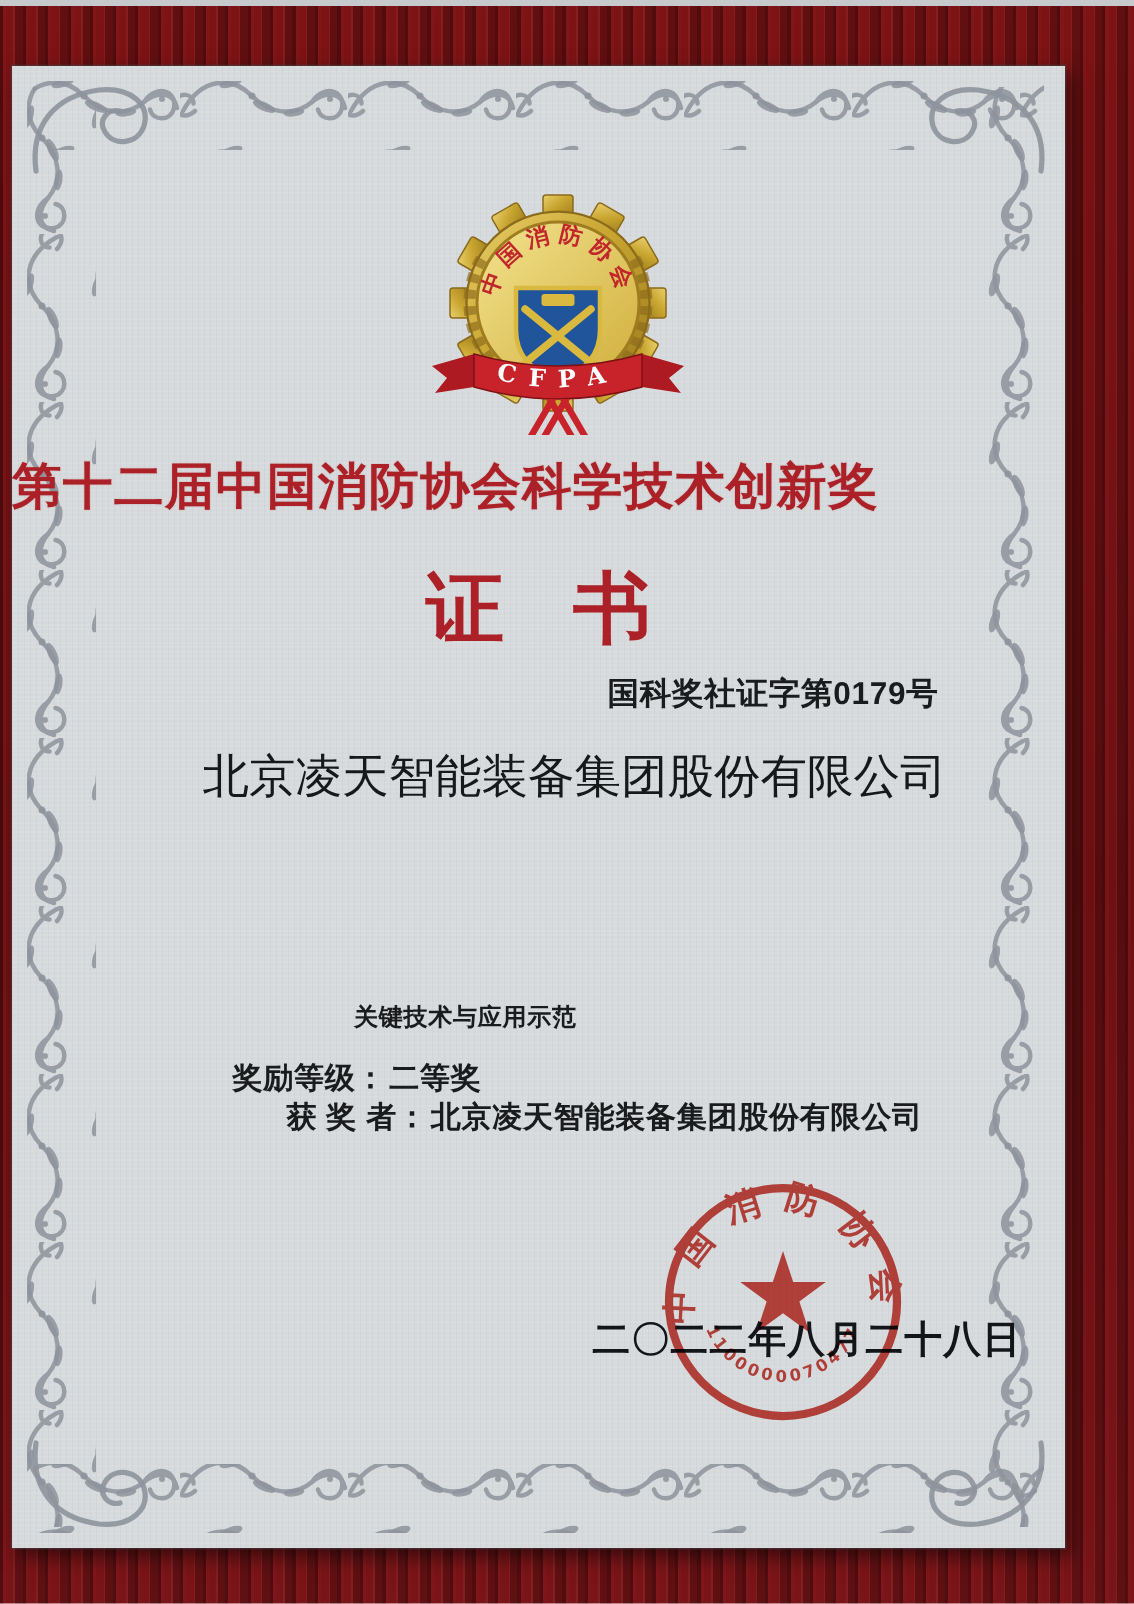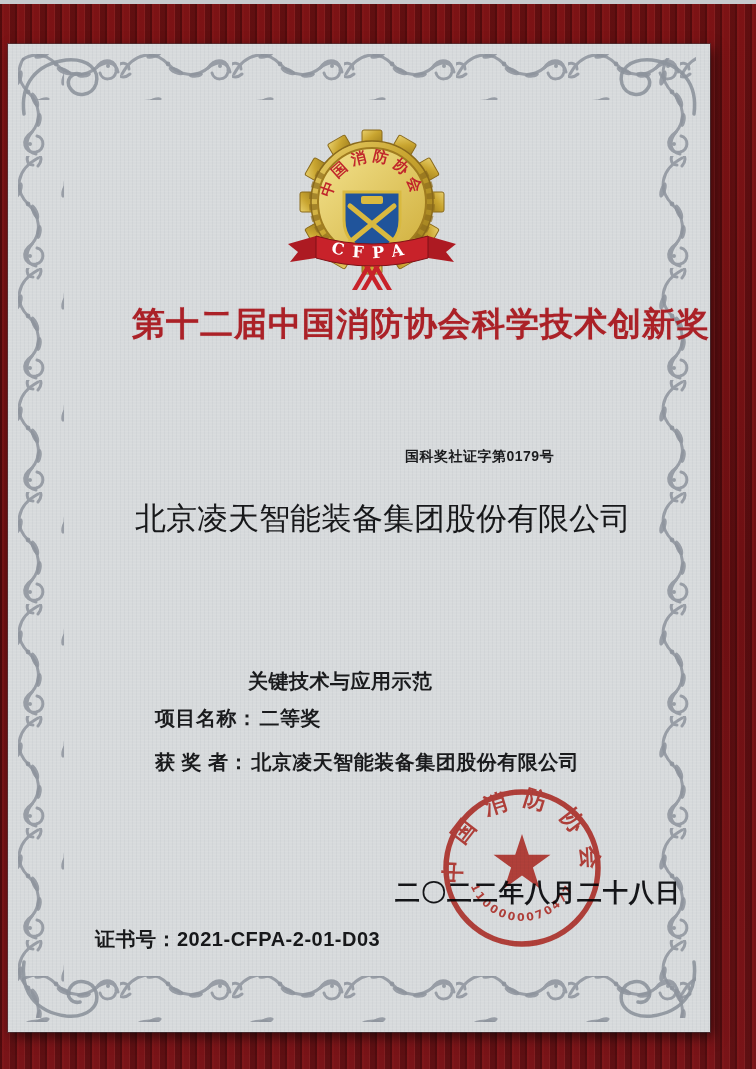--- a/index.html
+++ b/index.html
@@ -20,38 +20,38 @@
   
   .paper{position:absolute;left:8px;top:44px;width:702px;height:988px;
     background-color:#d7dadc;
     background-image:
       repeating-linear-gradient(0deg, rgba(255,255,255,.07) 0 1px, rgba(0,0,0,0) 1px 3px),
       repeating-linear-gradient(90deg, rgba(110,116,128,.06) 0 1px, rgba(0,0,0,0) 1px 4px);
     box-shadow:0 0 0 1px rgba(70,74,80,.45), 4px 5px 12px rgba(0,0,0,.55);}
   .border-art{position:absolute;left:0;top:0;pointer-events:none;}
   .emblem{position:absolute;left:269px;top:84px;}
   .award-title{position:absolute;left:0;top:258px;width:702px;
-    text-align:right;font-family:"DejaVu Serif","Liberation Serif",serif;
+    text-align:left;font-family:"DejaVu Serif","Liberation Serif",serif;
     font-weight:bold;font-size:33px;letter-spacing:1px;color:#ab2127;
     text-shadow:0 0 1px rgba(171,33,39,.4);}
   .doc-title{position:absolute;left:0;top:327px;width:702px;
     text-align:center;font-family:"DejaVu Serif","Liberation Serif",serif;
     font-weight:bold;font-size:52px;letter-spacing:46px;color:#ab2127;
     transform:translateX(23px);}
   .issue-serial{position:absolute;left:397px;top:404px;
-    font-weight:bold;font-size:14px;color:#1a1b1d;letter-spacing:.5px;}
+    font-weight:bold;font-size:21px;color:#1a1b1d;letter-spacing:.5px;}
   .citation{position:absolute;left:87px;top:449px;width:575px;
     font-family:"DejaVu Serif","Liberation Serif",serif;
     font-size:31px;line-height:50px;color:#17181a;}
   .citation .indent{text-indent:40px;}
   .field-row{position:absolute;left:147px;font-weight:bold;font-size:20px;
     color:#1a1b1d;letter-spacing:.5px;}
-  .field-cont{position:absolute;left:240px;font-weight:bold;font-size:20px;
+  .field-cont{position:absolute;left:228px;font-weight:bold;font-size:16px;
     color:#1a1b1d;letter-spacing:.5px;}
-  .row-1{top:584px;} .row-1b{top:624px;} .row-2{top:661px;} .row-3{top:705px;}
+  .row-1{top:584px;} .row-1b{top:624px;} .row-2{top:661px;} .row-3{top:687px;margin-left:36px;}
   .f-label{margin-right:2px;}
   .date-line{position:absolute;left:387px;top:832px;
     font-family:"DejaVu Serif","Liberation Serif",serif;
     font-weight:bold;font-size:25px;letter-spacing:1px;color:#141518;}
   .seal{position:absolute;left:424px;top:734px;mix-blend-mode:multiply;opacity:.93;}
   .cert-no{position:absolute;left:87px;top:882px;
     font-weight:bold;font-size:20px;color:#17181a;letter-spacing:.5px;}
 </style>
 </head>
 <body>
@@ -161,31 +161,32 @@
           <path d="M-20,42 L-6,18 L-1,18 L-15,42 Z"></path>
           <path d="M-11,42 L3,18 L8,18 L-6,42 Z"></path>
           <path d="M20,42 L6,18 L1,18 L15,42 Z"></path>
           <path d="M11,42 L-3,18 L-8,18 L6,42 Z"></path>
         </g>
       </g>
     </svg>
 
     <div class="award-title">第十二届中国消防协会科学技术创新奖</div>
 
+    <div class="doc-title">证书</div>
 
     <div class="issue-serial">国科奖社证字第0179号</div>
 
     <div class="citation">
       <div class="indent">北京凌天智能装备集团股份有限公司</div>
     </div>
 
     <div class="field-cont row-1b">关键技术与应用示范</div>
 
     <div class="field-row row-2">
-      <span class="f-label">项目名称：</span><span class="f-value">二等奖</span>
+      <span class="f-label">奖励等级：</span><span class="f-value">二等奖</span>
     </div>
 
     <div class="field-row row-3">
       <span class="f-label">获 奖 者：</span><span class="f-value">北京凌天智能装备集团股份有限公司</span>
     </div>
 
     <div class="date-line">二〇二二年八月二十八日</div>
 
     <svg class="seal" width="180" height="180" viewBox="0 0 180 180">
       <defs>
@@ -195,16 +196,15 @@
       <circle cx="90" cy="90" r="76" fill="none" stroke="#cc3b33" stroke-width="5.5"></circle>
       <polygon points="90,56 96.8,76.7 118.5,76.7 100.9,89.6 107.6,110.3 90,97.5 72.4,110.3 79.1,89.6 61.5,76.7 83.2,76.7" fill="#cc3b33"></polygon>
       <text font-family="DejaVu Sans, sans-serif" font-size="23" font-weight="bold" fill="#cc3b33" letter-spacing="14">
         <textPath href="#seal-arc-top" startOffset="50%" text-anchor="middle">中国消防协会</textPath>
       </text>
       <text font-family="DejaVu Sans, sans-serif" font-size="11" font-weight="bold" fill="#cc3b33" letter-spacing="2.5">
         <textPath href="#seal-arc-bottom" startOffset="50%" text-anchor="middle">1100000070477</textPath>
       </text>
     </svg>
 
-    <div class="cert-no">证书号：2021-CFPA-2-01-D03</div>
 
   </div>
 </div>
 
 </body></html>

